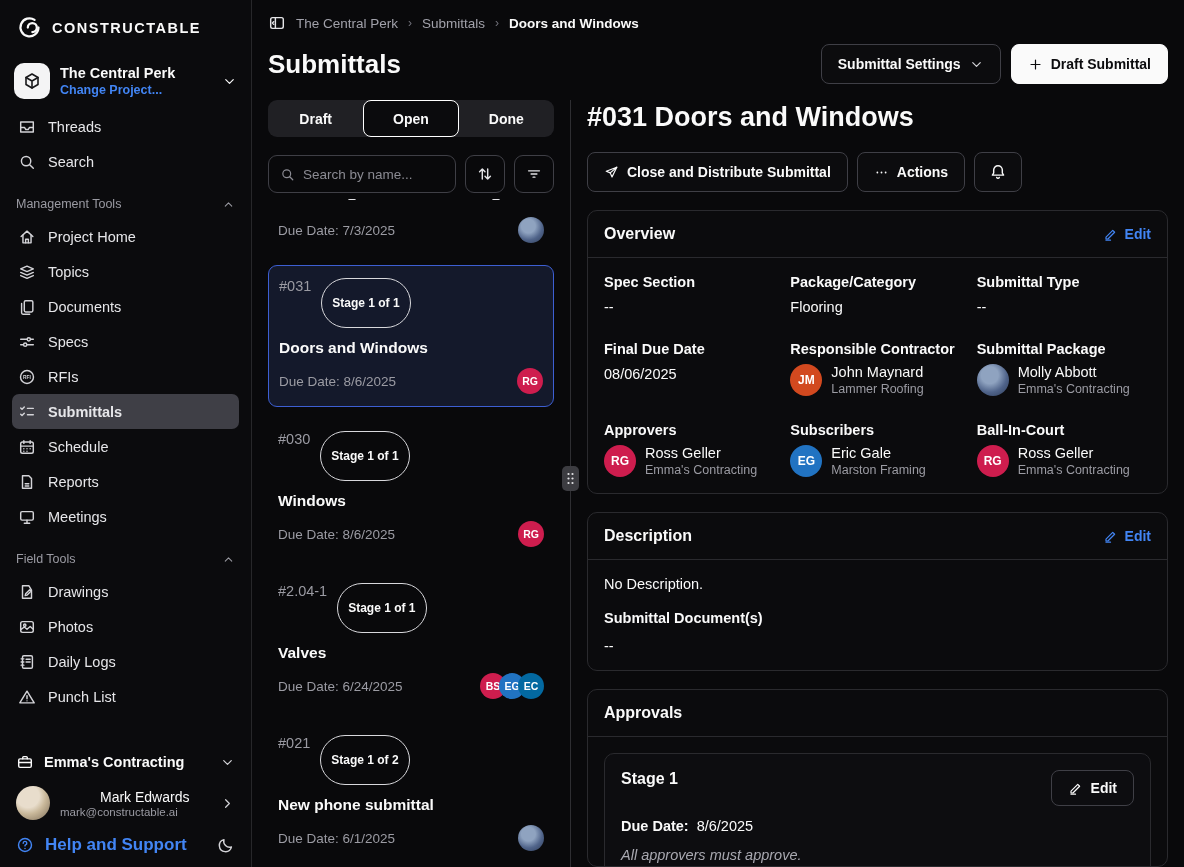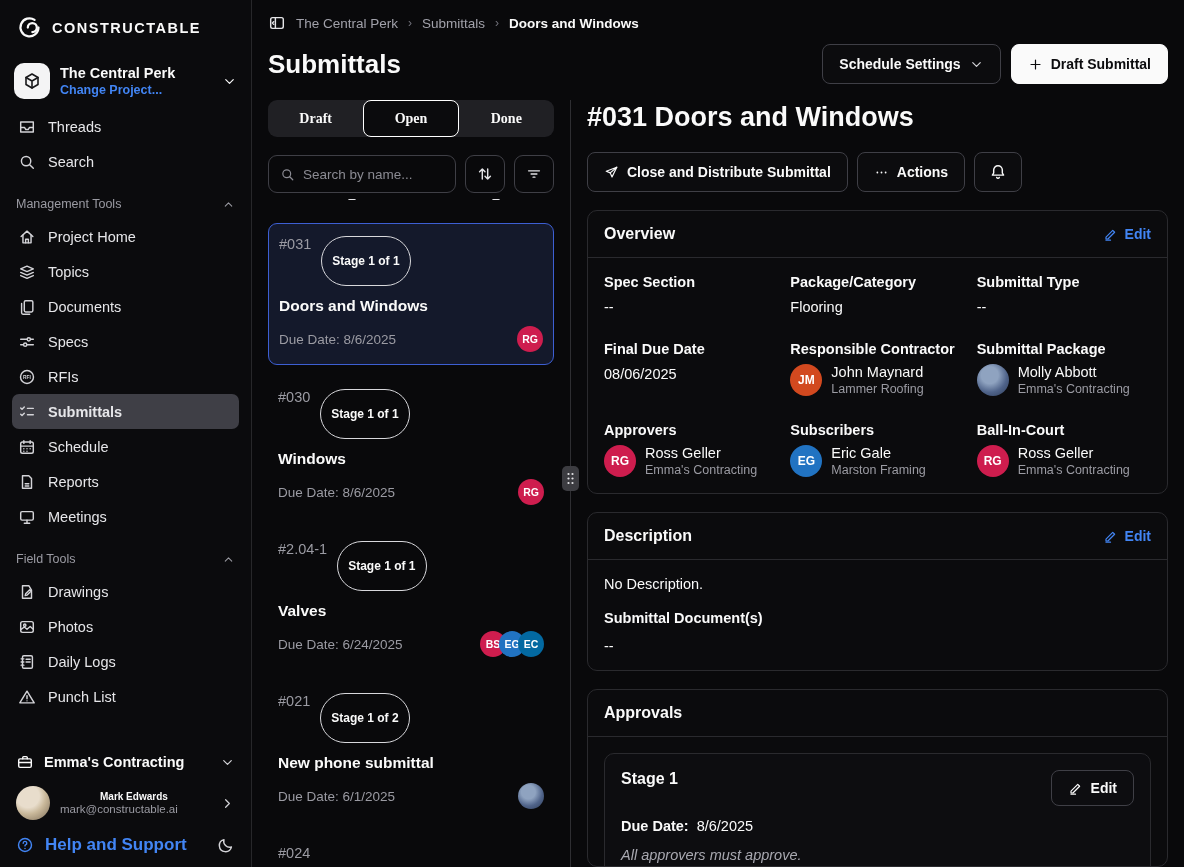--- a/index.html
+++ b/index.html
@@ -23,21 +23,21 @@
   .project-change { color:#4285f4; font-weight:700; font-size:12.5px; margin-top:2px; }
   .side-item { display:flex; align-items:center; gap:12px; padding:8px 6px; border-radius:7px; color:#e6e6e9; font-size:14.5px; height:35px; }
   .side-item .ic { color:#d4d4d8; }
   .side-item.active { background:#3f3f46; font-weight:600; }
   .section-head { display:flex; align-items:center; justify-content:space-between; color:#9b9ba3; font-size:12.5px; padding:4px 4px; margin-top:14px; margin-bottom:4px; }
   .side-bottom { margin-top:auto; }
   .org-row { display:flex; align-items:center; gap:10px; padding:8px 4px; font-weight:700; font-size:14.5px; }
   .org-row .chev { margin-left:auto; color:#d4d4d8; }
   .user-row { display:flex; align-items:center; gap:10px; padding:7px 4px; }
   .user-avatar { width:34px; height:34px; border-radius:50%; background:radial-gradient(circle at 35% 30%, #e8ddcc 0 35%, #c9b89a 55%, #7a6a55 100%); flex:none; }
-  .user-name { font-weight:700; font-size:10px;padding-left:40px; }
+  .user-name { font-weight:400; font-size:14px;padding-left:40px; }
   .user-email { color:#9b9ba3; font-size:11.5px; margin-top:1px; }
   .user-row .chev { margin-left:auto; color:#d4d4d8; }
   .help-row { display:flex; align-items:center; gap:11px; padding:8px 4px 2px; color:#4285f4; font-weight:600; font-size:17px; }
   .help-row .moon { margin-left:auto; color:#d4d4d8; }
 
   
   .main { flex:1; display:flex; flex-direction:column; padding:0; min-width:0; }
   .crumb-row { display:flex; align-items:center; gap:10px; padding:14px 16px 0 16px; font-size:13.5px; }
   .crumb-panel-btn { color:#e4e4e7; display:flex; }
   .crumb { color:#a1a1aa; }
@@ -49,21 +49,21 @@
   .header-actions { display:flex; gap:10px; align-items:center; }
   .btn { display:flex; align-items:center; gap:8px; height:40px; padding:0 16px; border-radius:8px; border:1px solid #3f3f46; background:#0c0c0e; color:#fafafa; font-weight:700; font-size:14px; cursor:pointer; }
   .btn .chev { color:#d4d4d8; }
   .btn.primary { background:#fafafa; color:#0c0c0e; border-color:#fafafa; }
   .btn.icon-only { width:48px; padding:0; justify-content:center; }
 
   .content { flex:1; display:flex; padding:16px 16px 0 16px; min-height:0; }
 
   
   .list-col { width:286px; flex:none; display:flex; flex-direction:column; min-height:0; }
-  .tabs { display:flex; background:#202024; border-radius:9px; padding:0; height:37px; align-items:stretch;font-family:Liberation Serif, serif; }
+  .tabs { display:flex; background:#202024; border-radius:9px; padding:0; height:37px; align-items:stretch; }
   .tab { flex:1; display:flex; align-items:center; justify-content:center; font-weight:700; font-size:14px; color:#fafafa; border-radius:8px; border:1.5px solid transparent; }
   .tab.active { border-color:#fff; background:#0b0b0d; }
   .search-row { display:flex; gap:9px; margin-top:18px; }
   .search-box { flex:1; display:flex; align-items:center; gap:8px; border:1px solid #3f3f46; border-radius:9px; height:38px; padding:0 11px; color:#8b8b93; }
   .search-box input { background:transparent; border:none; outline:none; color:#e4e4e7; font-size:13.5px; width:100%; font-family:inherit; }
   .search-box input::placeholder { color:#8b8b93; }
   .sq-btn { width:40px; height:38px; border:1px solid #3f3f46; border-radius:9px; background:transparent; color:#e4e4e7; display:flex; align-items:center; justify-content:center; }
   .list-scroll { flex:1; margin-top:6px; overflow:hidden; position:relative; }
   .list-item { padding:12px 10px; }
   .list-item.selected { background:#14192b; border:1px solid #3d5fd3; border-radius:9px; }
@@ -326,21 +326,21 @@
       <span class="crumb-sep">›</span>
       <span class="crumb">Submittals</span>
       <span class="crumb-sep">›</span>
       <span class="crumb current">Doors and Windows</span>
     </div>
 
     <div class="header-row">
       <h1 class="page-title">Submittals</h1>
       <div class="header-actions">
         <button class="btn">
-          <span>Schedule Settings</span>
+          <span>Submittal Settings</span>
           <svg class="ic sm chev" viewBox="0 0 20 20">
               <path d="M5 7.5l5 5 5-5"></path>
             </svg>
         </button>
         <button class="btn primary">
           <svg class="ic sm" viewBox="0 0 20 20">
               <path d="M10 4v12M4 10h12"></path>
             </svg>
           <span>Draft Submittal</span>
         </button>
@@ -376,20 +376,26 @@
           </button>
         </div>
 
         <div class="list-scroll">
 
           <div class="list-item partial-top" style="padding-top:0">
             <div class="clip-marks">
                 <i></i>
                 <i style="margin-left:auto;margin-right:30px"></i>
               </div>
+            <div class="li-meta" style="margin-top:16px">
+              <span class="li-due">Due Date: 7/3/2025</span>
+              <span class="avatars">
+                  <span class="avatar photo"></span>
+                </span>
+            </div>
           </div>
 
           <div class="list-item selected" style="margin-top:10px">
             <div class="li-top">
               <span class="li-number">#031</span>
               <span class="li-badge">Stage 1 of 1</span>
             </div>
             <div class="li-title">Doors and Windows</div>
             <div class="li-meta">
               <span class="li-due">Due Date: 8/6/2025</span>

